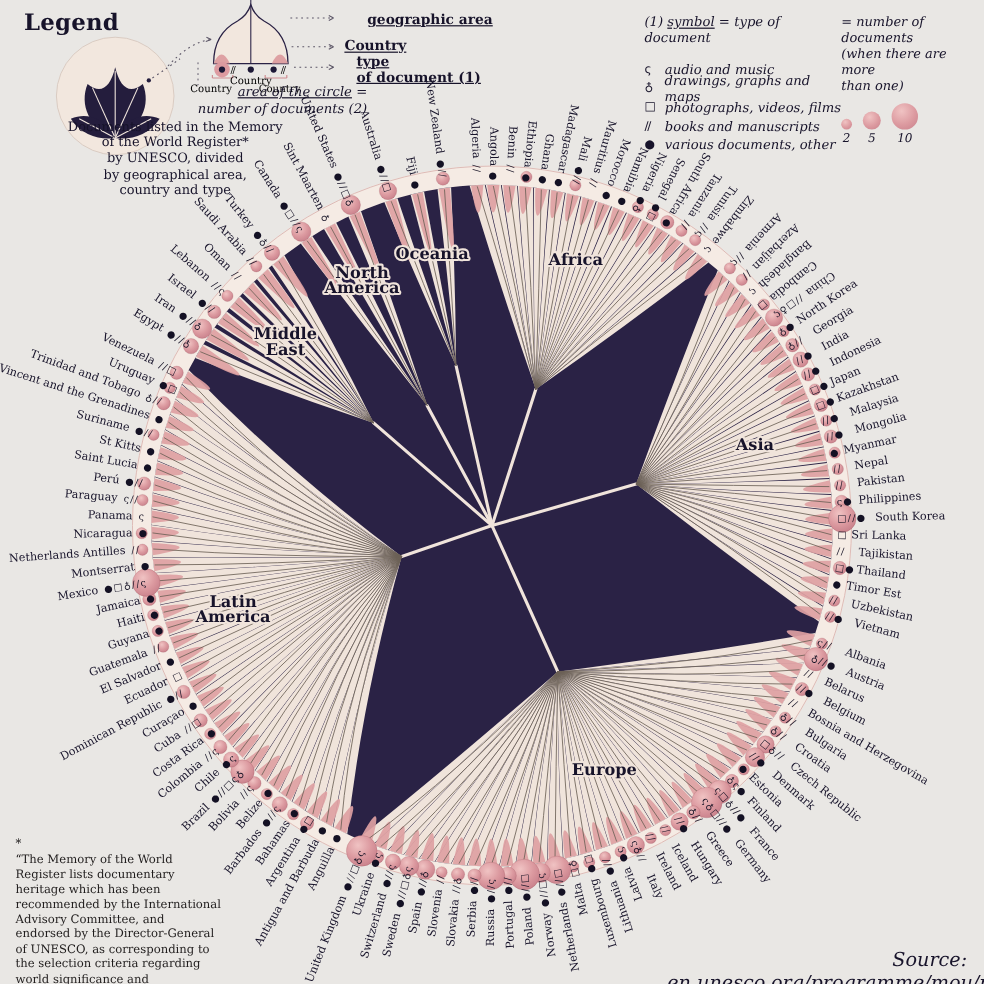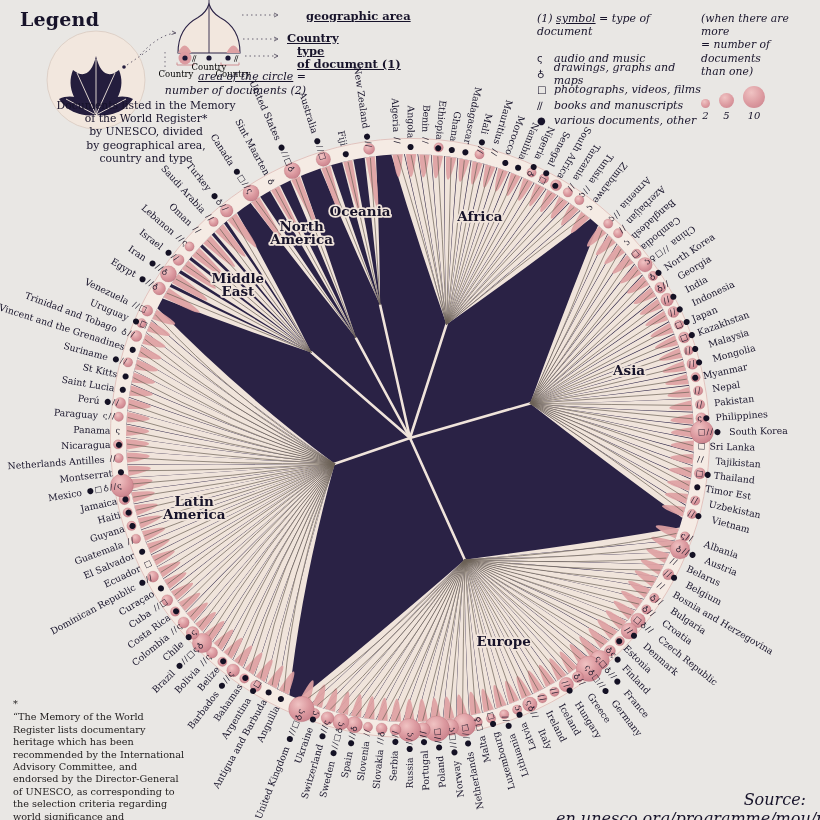--- a/index.html
+++ b/index.html
@@ -119,22 +119,22 @@
         <span>books and manuscripts</span>
       </div>
       <div class="symrow">
         <span class="g">●</span>
         <span>various documents, other</span>
       </div>
     </div>
 </div>
 
 <div id="size-legend" class="abs">
+  <div>= number of documents</div>
   <div>(when there are more</div>
-  <div>= number of documents</div>
   <div>than one)</div>
   <div id="size-circles">
       <div class="szc">
         <div class="c" style="width: 9px; height: 9px;"></div>
         <div class="n">2</div>
       </div>
       <div class="szc">
         <div class="c" style="width: 15px; height: 15px;"></div>
         <div class="n">5</div>
       </div>

